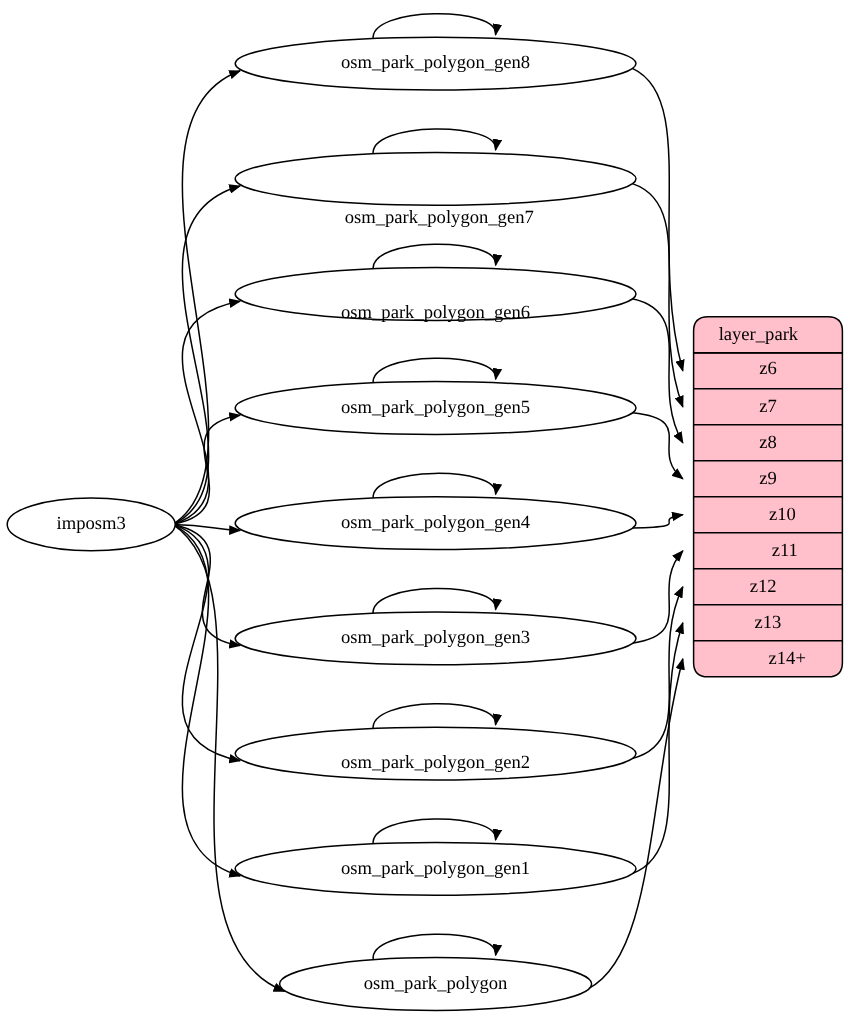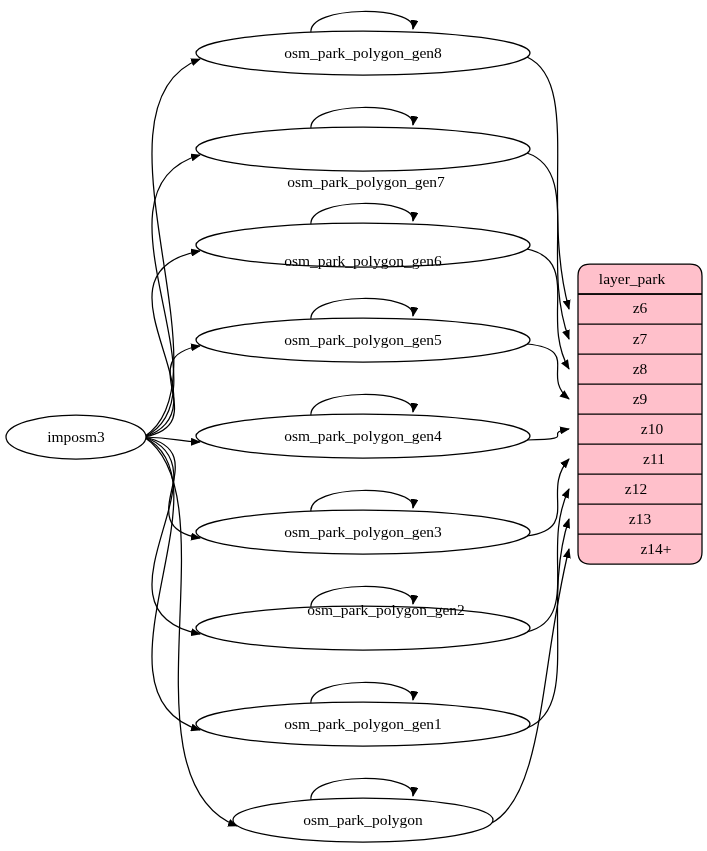--- a/index.html
+++ b/index.html
@@ -82,21 +82,21 @@
   </svg>
 
   <div id="labels">
       <div class="nodelabel" style="left: 76px; top: 437px;">imposm3</div>
       <div class="nodelabel" style="left: 363px; top: 53px;">osm_park_polygon_gen8</div>
       <div class="nodelabel" style="left: 366px; top: 149px; margin-top: 33px;">osm_park_polygon_gen7</div>
       <div class="nodelabel" style="left: 363px; top: 245px; margin-top: 16px;">osm_park_polygon_gen6</div>
       <div class="nodelabel" style="left: 363px; top: 340px;">osm_park_polygon_gen5</div>
       <div class="nodelabel" style="left: 363px; top: 436px;">osm_park_polygon_gen4</div>
       <div class="nodelabel" style="left: 363px; top: 532px;">osm_park_polygon_gen3</div>
-      <div class="nodelabel" style="left: 363px; top: 610px; margin-left: 23px;">osm_park_polygon_gen2</div>
+      <div class="nodelabel" style="left: 363px; top: 636px;">osm_park_polygon_gen2</div>
       <div class="nodelabel" style="left: 363px; top: 724px;">osm_park_polygon_gen1</div>
       <div class="nodelabel" style="left: 363px; top: 820px;">osm_park_polygon</div>
     </div>
   <div id="cells">
       <div class="tablecell" style="left: 578px; top: 264px; width: 108px; height: 30px;">layer_park</div>
       <div class="tablecell" style="left: 578px; top: 294px; width: 124px; height: 28px;">z6</div>
       <div class="tablecell" style="left: 578px; top: 324px; width: 124px; height: 30px;">z7</div>
       <div class="tablecell" style="left: 578px; top: 354px; width: 124px; height: 30px;">z8</div>
       <div class="tablecell" style="left: 578px; top: 384px; width: 124px; height: 30px;">z9</div>
       <div class="tablecell" style="left: 578px; top: 414px; width: 148px; height: 30px;">z10</div>

